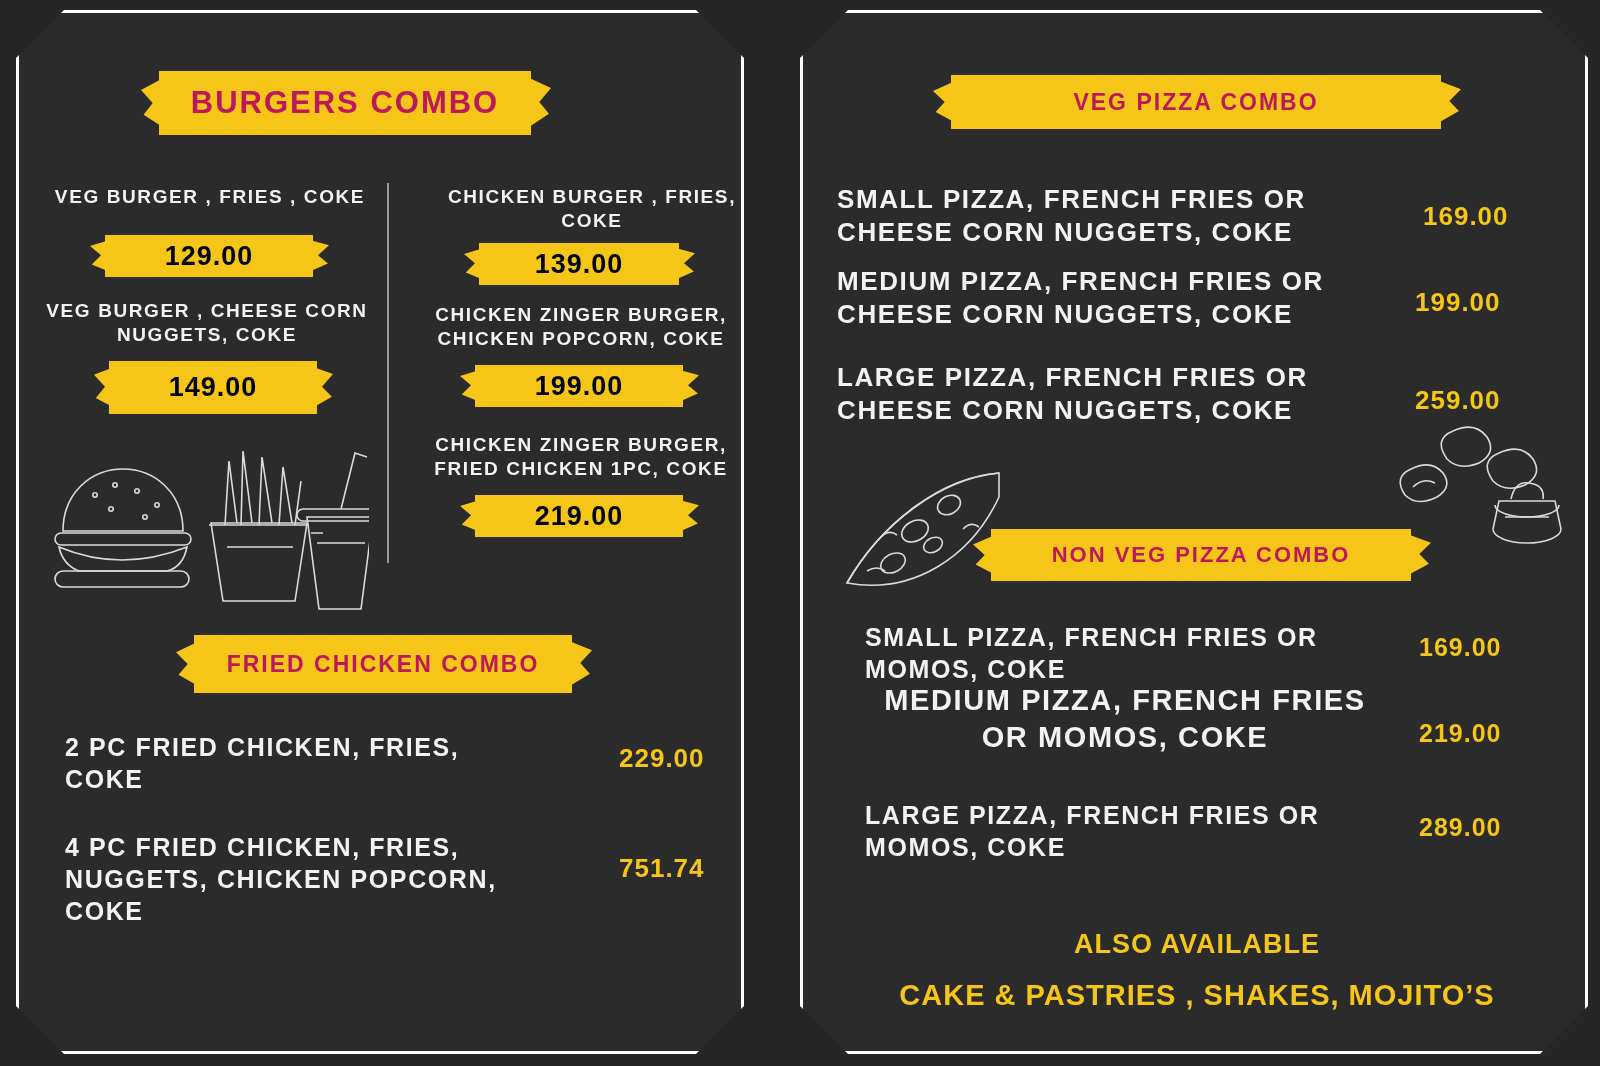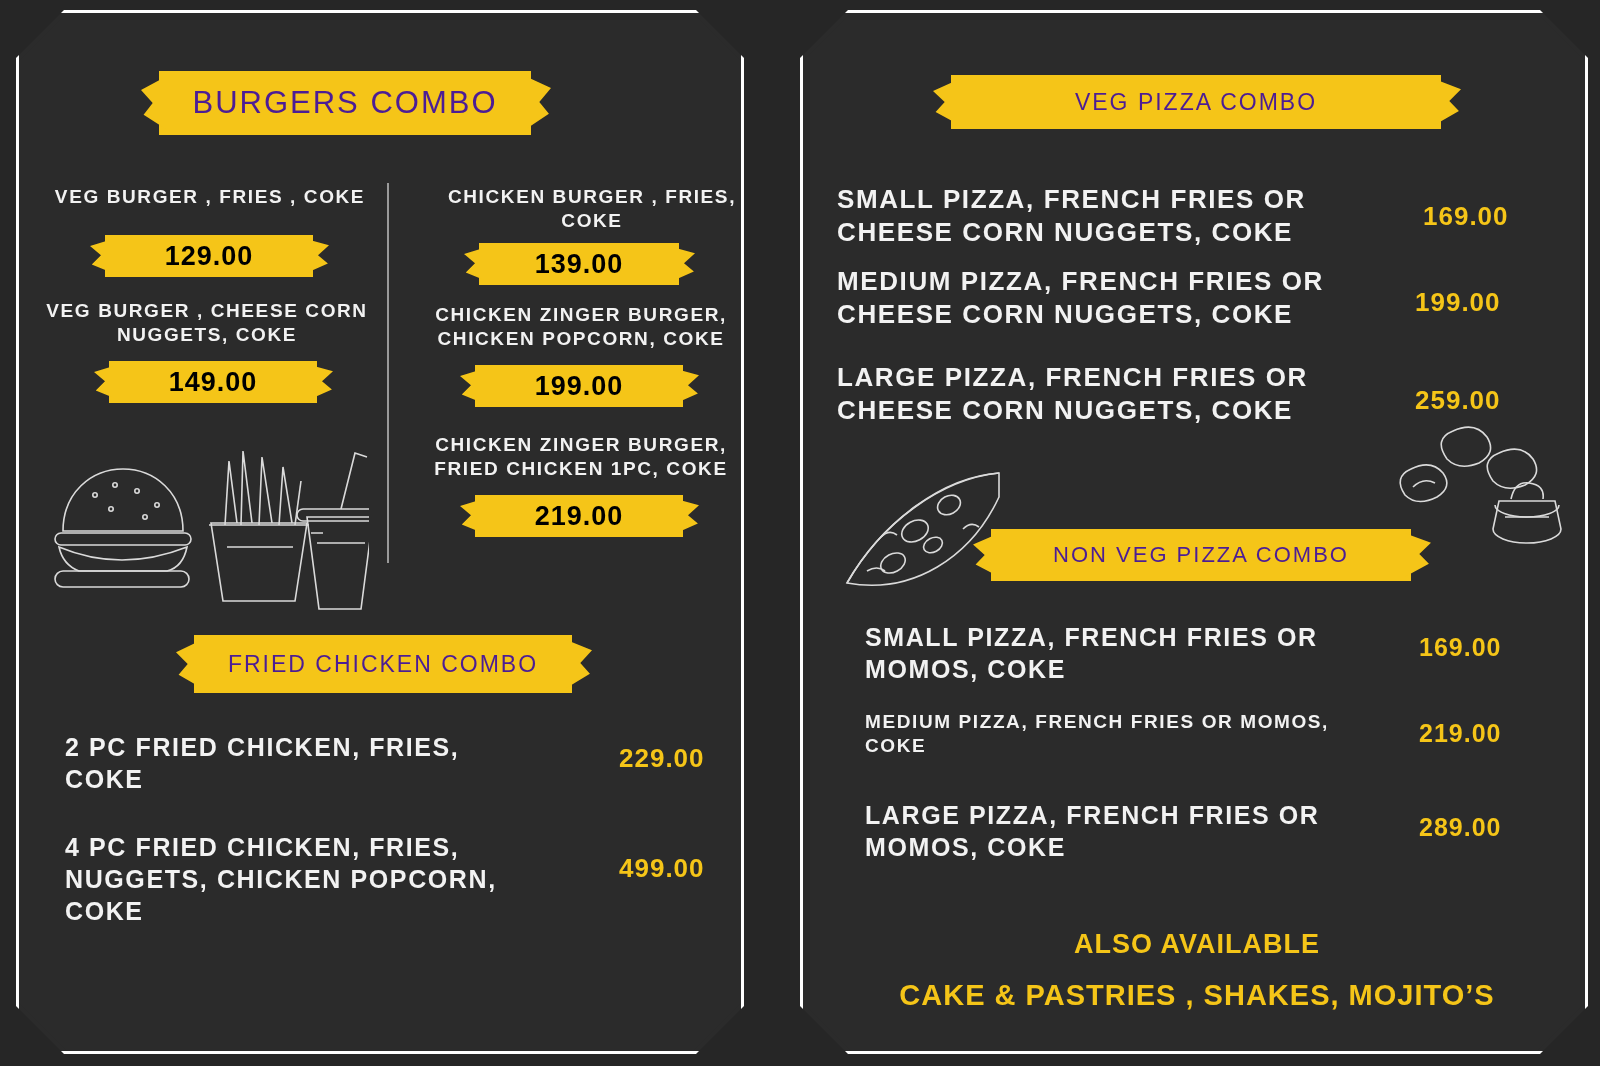--- a/index.html
+++ b/index.html
@@ -34,22 +34,22 @@
     position: absolute; inset: 0;
     background: #2b2b2b;
     clip-path: polygon(48px 0, calc(100% - 48px) 0, 100% 48px, 100% calc(100% - 48px),
                        calc(100% - 48px) 100%, 48px 100%, 0 calc(100% - 48px), 0 48px);
   }
   
   .brush {
     position: absolute;
     background: #f5c518;
     display: flex; align-items: center; justify-content: center;
-    color: #4c1d95;
-    font-weight: 400;
+    color: #be185d;
+    font-weight: 700;
     letter-spacing: 2px;
     text-align: center;
   }
   .brush::before, .brush::after {
     content: "";
     position: absolute; top: 8%;
     height: 84%; width: 26px;
     background: #f5c518;
   }
   .brush::before { left: -18px; clip-path: polygon(100% 0, 100% 100%, 10% 72%, 45% 50%, 0 26%); }
@@ -110,21 +110,21 @@
       <div class="brush" style="left:140px; top:58px; width:372px; height:64px; font-size:31px;">
         <span>BURGERS COMBO</span>
       </div>
 
       <div class="divider" style="left:368px; top:170px; height:380px;"></div>
 
       <div class="item-title" style="left:26px; top:172px; width:330px; font-size:19px; text-align:center;">VEG BURGER , FRIES , COKE</div>
       <div class="price-brush" style="left:86px; top:222px; width:208px; height:42px;">129.00</div>
 
       <div class="item-title" style="left:16px; top:286px; width:344px; font-size:19px; text-align:center;">VEG BURGER , CHEESE CORN NUGGETS, COKE</div>
-      <div class="price-brush" style="left:90px; top:348px; width:208px; height:42px;">149.00</div>
+      <div class="price-brush" style="left:90px; top:348px; width:208px; height:53px;">149.00</div>
 
       <div class="item-title" style="left:408px; top:172px; width:330px; font-size:19px; text-align:center;">CHICKEN BURGER , FRIES, COKE</div>
       <div class="price-brush" style="left:460px; top:230px; width:200px; height:42px;">139.00</div>
 
       <div class="item-title" style="left:394px; top:290px; width:336px; font-size:19px; text-align:center;">CHICKEN ZINGER BURGER, CHICKEN POPCORN, COKE</div>
       <div class="price-brush" style="left:456px; top:352px; width:208px; height:42px;">199.00</div>
 
       <div class="item-title" style="left:394px; top:420px; width:336px; font-size:19px; text-align:center;">CHICKEN ZINGER BURGER, FRIED CHICKEN 1PC, COKE</div>
       <div class="price-brush" style="left:456px; top:482px; width:208px; height:42px;">219.00</div>
 
@@ -162,21 +162,21 @@
       </div>
 
       <div class="brush" style="left:175px; top:622px; width:378px; height:58px; font-size:23px;">
         <span>FRIED CHICKEN COMBO</span>
       </div>
 
       <div class="item-title" style="left:46px; top:718px; width:460px; font-size:25px;">2 PC FRIED CHICKEN, FRIES, COKE</div>
       <div class="price-plain" style="left:600px; top:730px; width:140px; font-size:26px;">229.00</div>
 
       <div class="item-title" style="left:46px; top:818px; width:510px; font-size:25px;">4 PC FRIED CHICKEN, FRIES, NUGGETS, CHICKEN POPCORN, COKE</div>
-      <div class="price-plain" style="left:600px; top:840px; width:140px; font-size:26px;">499.00</div>
+      <div class="price-plain" style="left:600px; top:840px; width:140px; font-size:26px;">751.74</div>
 
     </div>
   </div>
 
   <div class="panel right">
     <div class="panel-inner">
 
       <div class="brush" style="left:148px; top:62px; width:490px; height:54px; font-size:23px;">
         <span>VEG PIZZA COMBO</span>
       </div>
@@ -221,21 +221,21 @@
         </svg>
       </div>
 
       <div class="brush" style="left:188px; top:516px; width:420px; height:52px; font-size:22px;">
         <span>NON VEG PIZZA COMBO</span>
       </div>
 
       <div class="item-title" style="left:62px; top:608px; width:520px; font-size:25px;">SMALL PIZZA, FRENCH FRIES OR MOMOS, COKE</div>
       <div class="price-plain" style="left:616px; top:620px; width:150px; font-size:25px;">169.00</div>
 
-      <div class="item-title" style="left:62px; top:697px; width:520px; font-size:19px;">MEDIUM PIZZA, FRENCH FRIES OR MOMOS, COKE</div>
+      <div class="item-title" style="left:62px; top:669px; width:520px; font-size:29px;text-align:center;">MEDIUM PIZZA, FRENCH FRIES OR MOMOS, COKE</div>
       <div class="price-plain" style="left:616px; top:706px; width:150px; font-size:25px;">219.00</div>
 
       <div class="item-title" style="left:62px; top:786px; width:520px; font-size:25px;">LARGE PIZZA, FRENCH FRIES OR MOMOS, COKE</div>
       <div class="price-plain" style="left:616px; top:800px; width:150px; font-size:25px;">289.00</div>
 
       <div class="footer-line" style="left:0; top:966px; width:788px; font-size:29px;">CAKE &amp; PASTRIES , SHAKES, MOJITO’S</div>
       <div class="footer-line" style="left:0; top:916px; width:788px; font-size:27px;">ALSO AVAILABLE</div>
 
     </div>
   </div>

